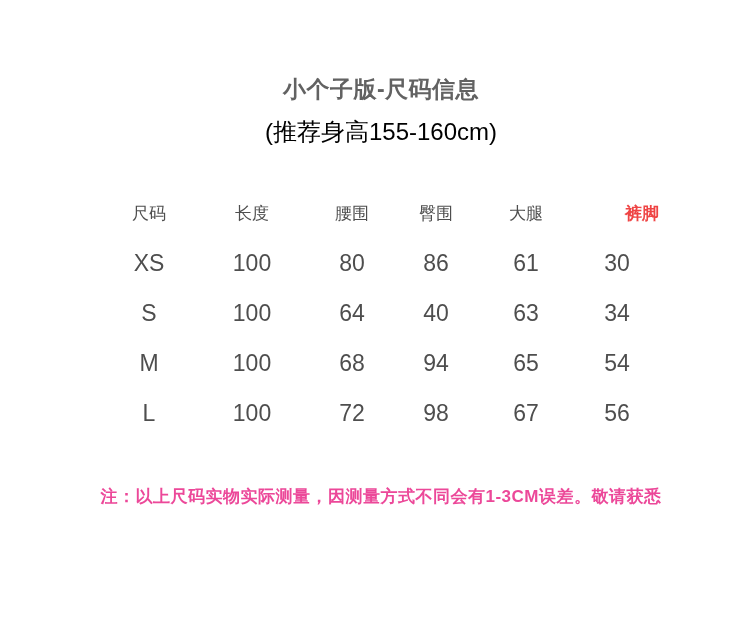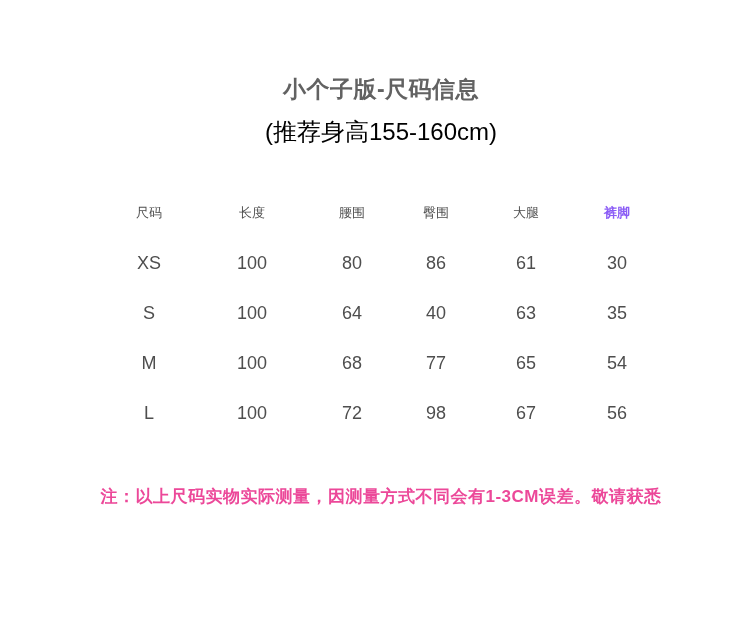--- a/index.html
+++ b/index.html
@@ -35,32 +35,33 @@
     margin: 39px auto 0 auto;
     border-collapse: collapse;
     table-layout: fixed;
     width: 556px;
   }
   table.size-table th,
   table.size-table td {
     height: 50px;
     vertical-align: middle;
     text-align: center;
-    font-size: 18px;
+    font-size: 23px;
     font-weight: 400;
     color: #4e4e4e;
     padding: 0;
     border: none;
   }
   table.size-table th {
-    font-size: 13px;
+    font-size: 17px;
   }
   table.size-table th.dark {
-    color: #8b5cf6;
+    color: #ef4444;
     font-weight: 700;
+    text-align: right;
   }
   .note {
     margin-top: 44px;
     font-size: 17px;
     line-height: 24px;
     font-weight: 700;
     color: #ec4899;
     letter-spacing: 0.5px;
   }
 </style>
@@ -98,27 +99,27 @@
           <td>86</td>
           <td>61</td>
           <td>30</td>
         </tr>
         <tr>
           <td>S</td>
           <td>100</td>
           <td>64</td>
           <td>40</td>
           <td>63</td>
-          <td>35</td>
+          <td>34</td>
         </tr>
         <tr>
           <td>M</td>
           <td>100</td>
           <td>68</td>
-          <td>77</td>
+          <td>94</td>
           <td>65</td>
           <td>54</td>
         </tr>
         <tr>
           <td>L</td>
           <td>100</td>
           <td>72</td>
           <td>98</td>
           <td>67</td>
           <td>56</td>

